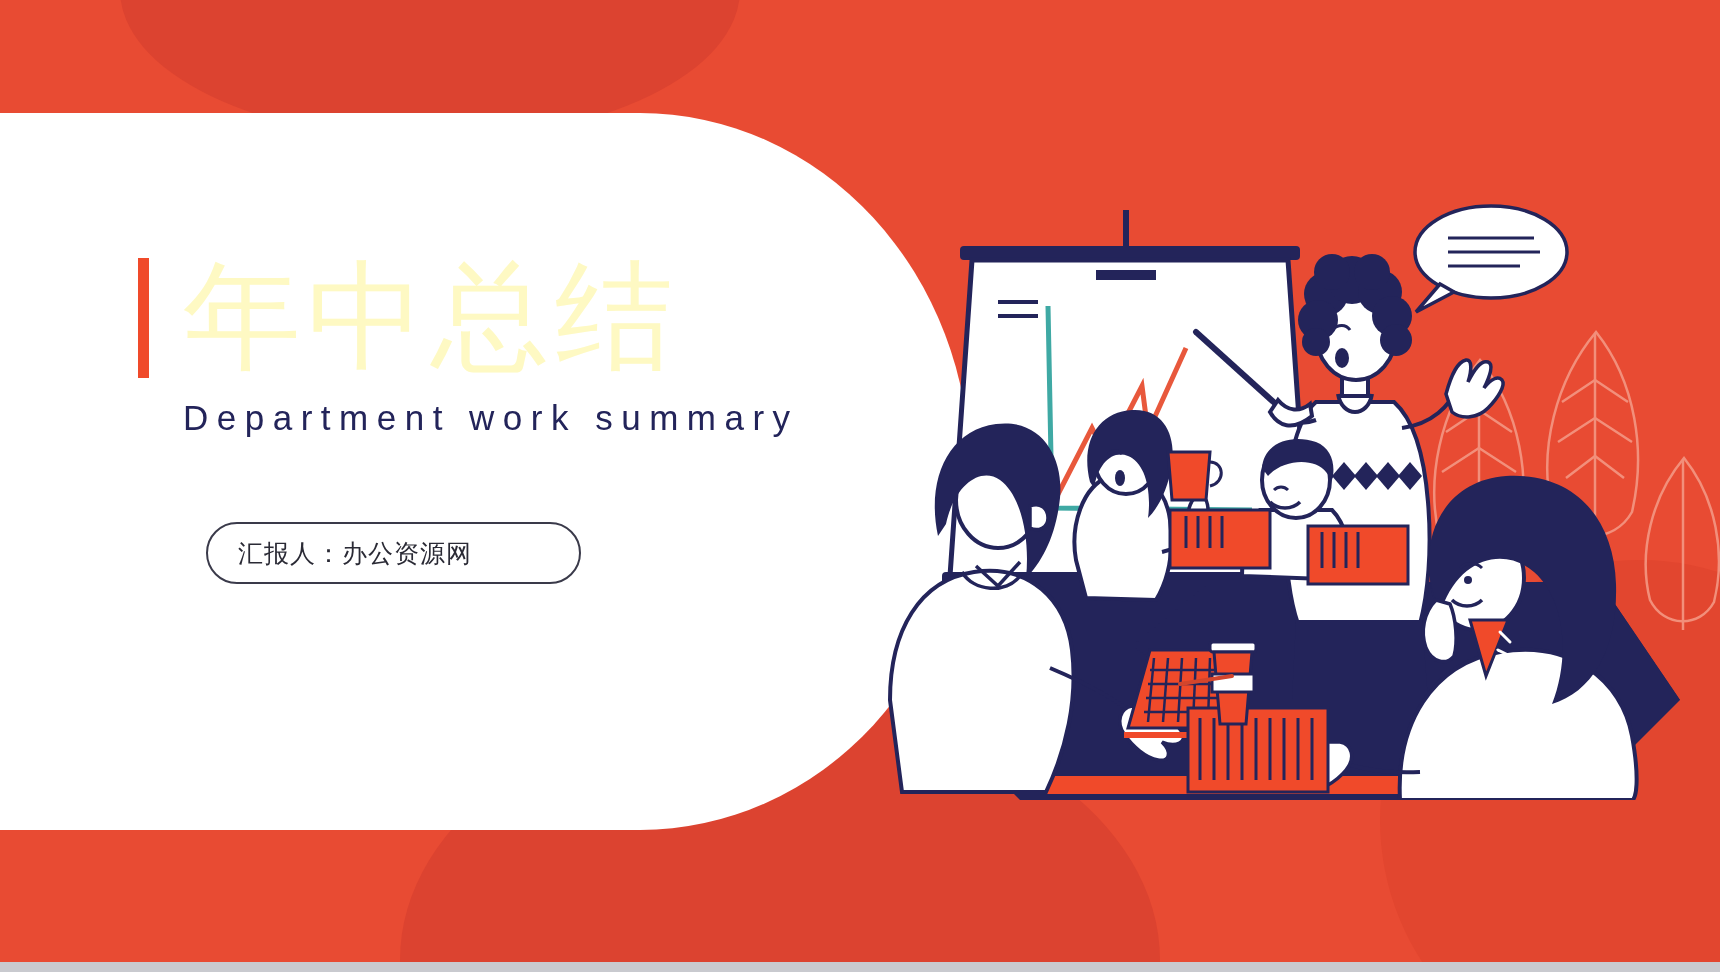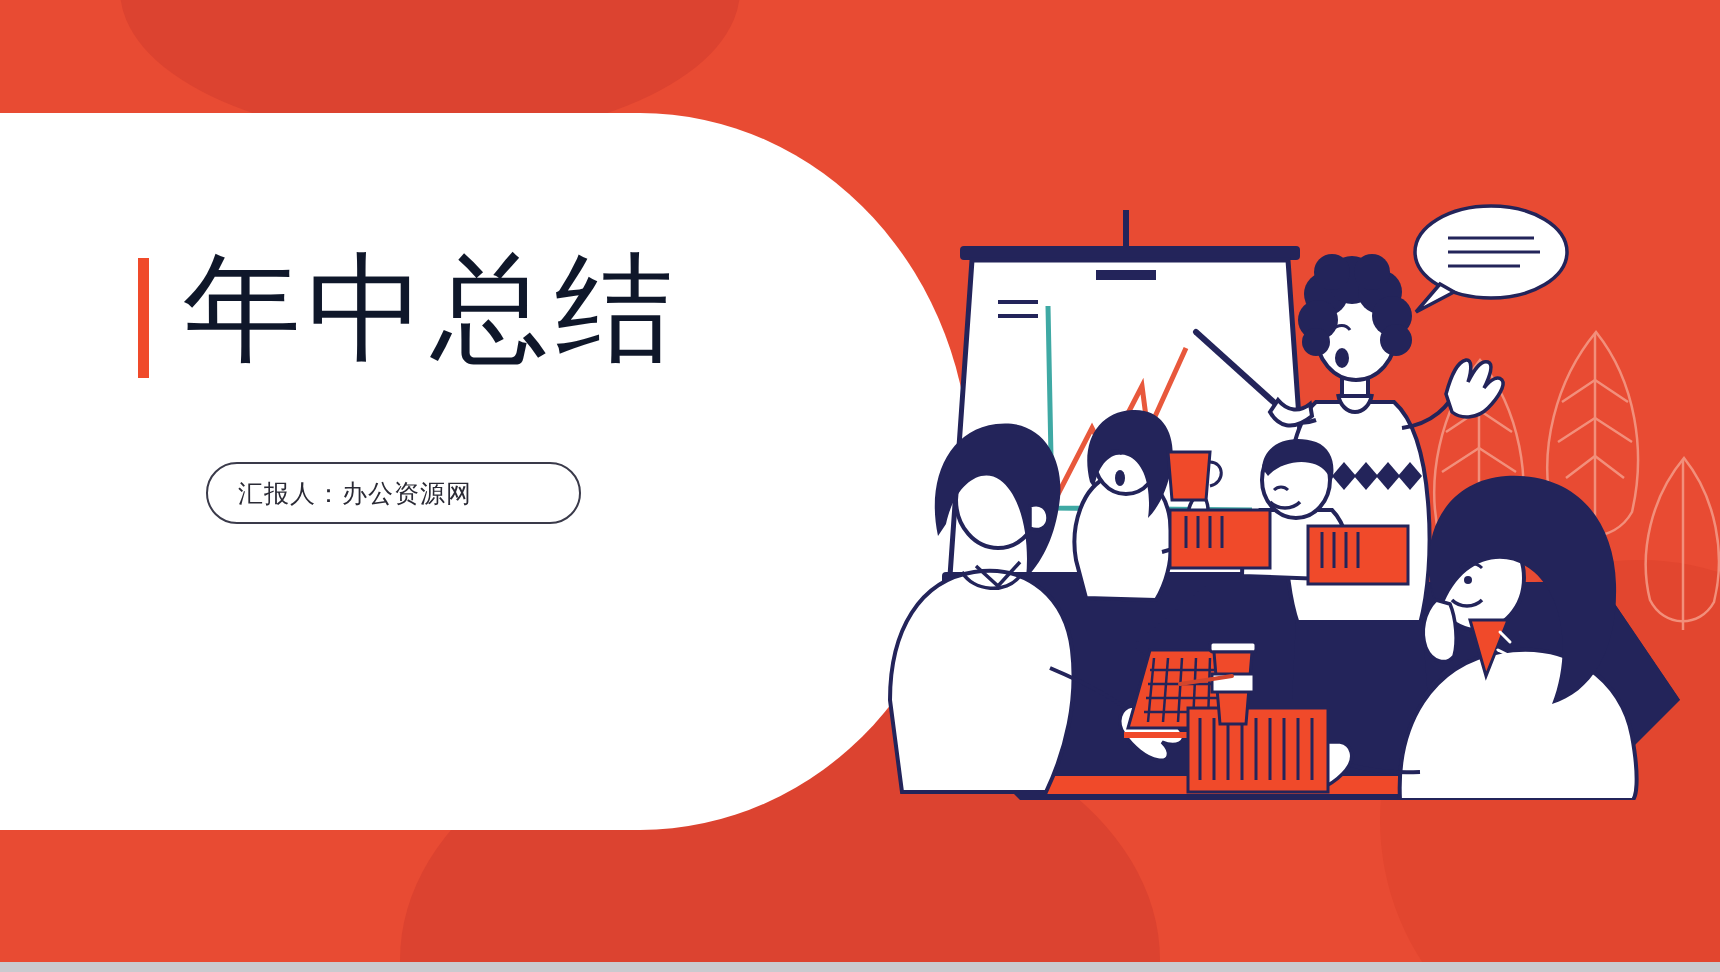--- a/index.html
+++ b/index.html
@@ -36,24 +36,24 @@
   
   #text-block{
     position:absolute;left:138px;top:258px;width:700px;
   }
   #title-row{display:flex;align-items:center;}
   #title-bar{
     width:11px;height:120px;background:#F04A2A;
     margin-right:34px;flex:0 0 auto;
   }
   #main-title{
-    font-family:Liberation Mono, monospace;
+    font-family:Liberation Serif, serif;
     font-size:118px;line-height:1.0;
     font-weight:400;
-    color:#0f172a;
+    color:#fef9c3;
     letter-spacing:6px;
     white-space:nowrap;
   }
   #subtitle{
     margin-top:20px;margin-left:45px;
     font-family:"Liberation Sans","DejaVu Sans",sans-serif;
     font-size:35px;font-weight:300;color:#23245A;
     letter-spacing:8.5px;
     white-space:nowrap;
   }
@@ -339,20 +339,21 @@
 
       </g>
     </svg>
   </div>
 
   <div id="text-block">
     <div id="title-row">
       <div id="title-bar"></div>
       <div id="main-title">年中总结</div>
     </div>
+    <div id="subtitle">Department work summary</div>
     <div id="info-pill">
       <span>汇报人：办公资源网</span>
       <span class="gap"></span>
     </div>
   </div>
 
   <div id="bottom-strip"></div>
 
 </div>
 

